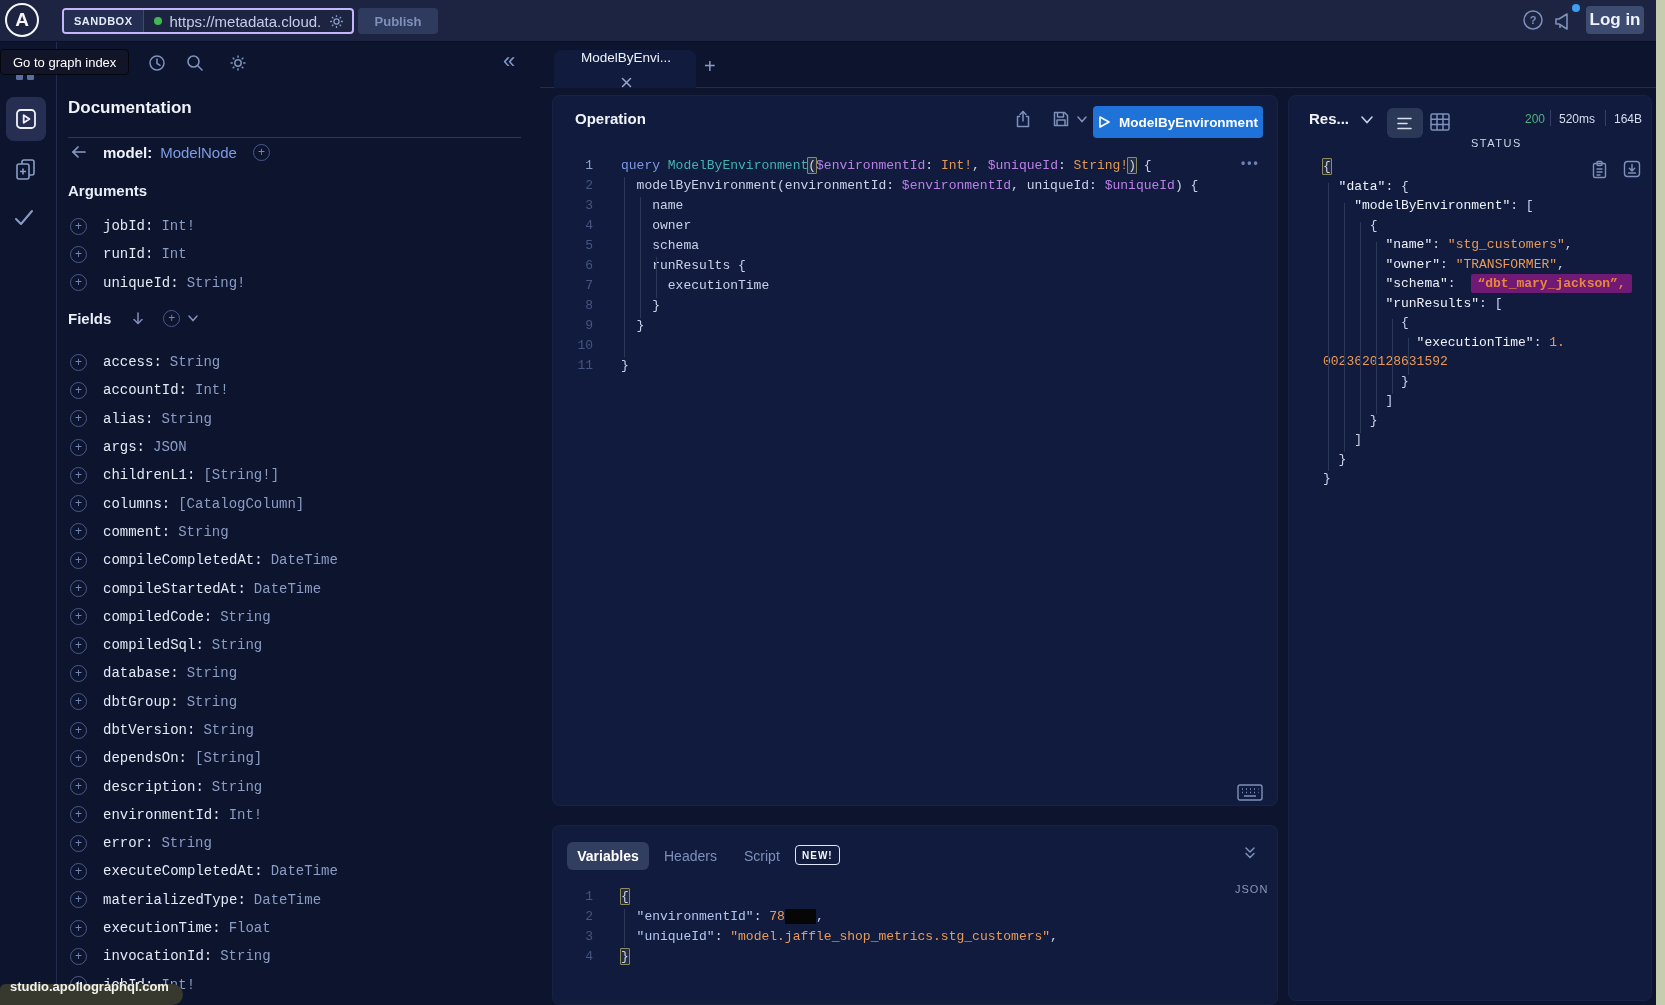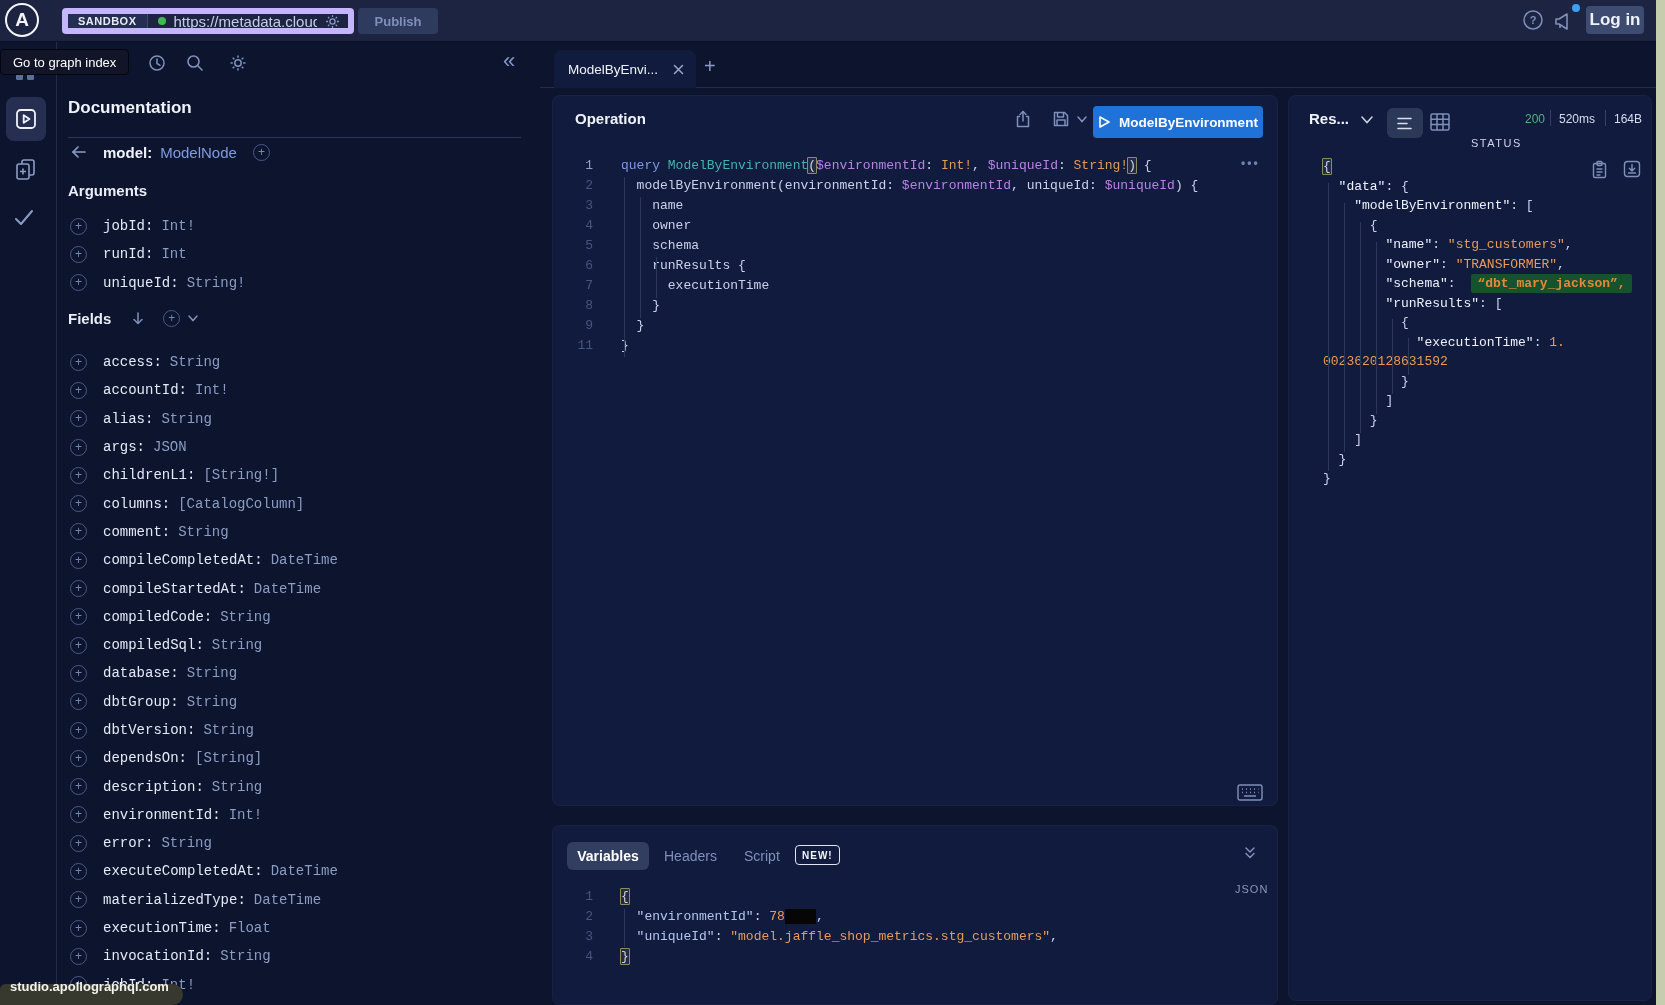--- a/index.html
+++ b/index.html
@@ -3,21 +3,21 @@
 <meta charset="utf-8">
 <style>
   * { margin:0; padding:0; box-sizing:border-box; }
   body { font-family:"Liberation Sans", sans-serif; background:#0d142e; }
   .screen { position:relative; width:1665px; height:1005px; overflow:hidden; background:#0d142e; color:#e8ecf6; }
   .abs { position:absolute; }
 
   
   .topbar { position:absolute; left:0; top:0; width:1665px; height:42px; background:#1c2442; border-bottom:1px solid #0a0f22; z-index:20; }
   .logo { position:absolute; left:5px; top:3px; width:34px; height:34px; border:2px solid #f4f6fb; border-radius:50%; color:#f4f6fb; font-weight:bold; font-size:19px; display:flex; align-items:center; justify-content:center; }
-  .urlbar { position:absolute; left:62px; top:8px; width:292px; height:26px; border:6px solid #c4b5fd; border-radius:4px; display:flex; align-items:center; overflow:hidden; }
+  .urlbar { position:absolute; left:62px; top:8px; width:292px; height:26px; border:2px solid #c4b5fd; border-radius:4px; display:flex; align-items:center; overflow:hidden; }
   .sandbox-seg { height:100%; display:flex; align-items:center; padding:0 10px; background:#242e52; border-right:1px solid #3b4a74; font-size:11px; font-weight:bold; letter-spacing:.5px; color:#e6ebf7; }
   .greendot { width:8px; height:8px; border-radius:50%; background:#3fb950; margin:0 8px 0 10px; flex:none; }
   .url-text { font-size:15px; color:#c3cde6; white-space:nowrap; overflow:hidden; width:172px; }
   .btn-muted { position:absolute; left:358px; top:8px; width:80px; height:26px; background:#2e3a5e; border-radius:4px; color:#7e90bb; font-weight:bold; font-size:13px; display:flex; align-items:center; justify-content:center; }
   .login { position:absolute; left:1586px; top:6px; width:58px; height:28px; background:#3d4b70; border-radius:4px; color:#eef2fb; font-weight:bold; font-size:17px; display:flex; align-items:center; justify-content:center; }
   .notifdot { position:absolute; left:1572px; top:4px; width:8px; height:8px; border-radius:50%; background:#3e9df5; }
 
   
   .rail-active { position:absolute; left:6px; top:97px; width:40px; height:44px; background:#262f52; border-radius:8px; }
   .vdiv { position:absolute; background:#232c4e; width:1px; }
@@ -30,21 +30,21 @@
   .doc-h2 { font-size:15px; font-weight:bold; color:#e9edf7; }
   .doc-row { display:flex; align-items:center; height:28.3px; }
   .plus-circle { width:17px; height:17px; border:1.5px solid #49598a; border-radius:50%; color:#7287b4; font-size:12px; line-height:14px; text-align:center; margin-right:16px; flex:none; }
   .fname { font-family:"Liberation Mono", monospace; font-size:14px; color:#e4eaf6; white-space:pre; }
   .ftype { font-family:"Liberation Mono", monospace; font-size:14px; color:#8b9dc4; margin-left:8px; white-space:pre; }
   .crumb { position:absolute; left:70px; top:141px; display:flex; align-items:center; height:22px; }
   .crumb-label { font-size:15px; font-weight:bold; color:#f0f3fa; }
   .crumb-type { font-size:15px; color:#7e9ce2; margin-left:8px; }
 
   
-  .tab { position:absolute; left:554px; top:50px; width:142px; height:38px; background:#111b3d; border-radius:8px 8px 0 0; display:flex; align-items:center; padding:0 12px 0 14px; z-index:5; }
+  .tab { position:absolute; left:554px; top:50px; width:142px; height:38px; background:#111b3d; border-radius:8px 8px 0 0; display:flex; align-items:center; padding:0 12px 0 14px; z-index:5;flex-direction:column; }
   .tab-title { font-size:13.5px; color:#eef2fb; flex:1; white-space:nowrap; overflow:hidden; }
   .newtab { position:absolute; left:704px; top:55px; font-size:20px; color:#8b9dc4; }
 
   
   .card { position:absolute; background:#111b3d; border-radius:8px; border:1px solid rgba(255,255,255,.03); }
   .card-op { left:552px; top:95px; width:726px; height:711px; }
   .card-vars { left:552px; top:825px; width:726px; height:180px; }
   .card-resp { left:1288px; top:95px; width:364px; height:906px; }
   .panel-title { font-size:15px; font-weight:bold; color:#f0f3fa; }
   .run-btn { position:absolute; left:540px; top:10px; width:170px; height:32px; background:#1f72d8; border-radius:4px; display:flex; align-items:center; justify-content:center; gap:8px; color:#fff; font-weight:bold; font-size:13.5px; }
@@ -55,21 +55,21 @@
   .ln { width:24px; margin-left:16px; text-align:right; color:#46557f; flex:none; }
   .ln-a { color:#8ea0c8; }
   .ct { margin-left:28px; white-space:pre; }
   .resp-code .code-line { height:19.5px; line-height:19.5px; }
   .resp-code .ct { margin-left:34px; }
   .tk-kw{color:#7d98e8} .tk-name{color:#41b3ae} .tk-var{color:#bb80e8}
   .tk-type{color:#e09a58} .tk-punc{color:#c9d2ea} .tk-field{color:#c9d2ea}
   .tk-str{color:#ea9a56} .tk-num{color:#ea9a56} .tk-key{color:#b4c6f0} .tk-rkey{color:#edf1fa}
   .tk-br{color:#c9d2ea; border:1px solid #8c8c5e; background:rgba(140,140,94,.15); margin:0 -1px; border-radius:1px;}
   .tk-redact{background:#060606; color:transparent; border-radius:1px;}
-  .tk-schemahl{background:#14532d; color:#e8873c; font-weight:bold; padding:2px 6px; margin-left:8px; border-radius:2px;}
+  .tk-schemahl{background:#701a75; color:#e8873c; font-weight:bold; padding:2px 6px; margin-left:8px; border-radius:2px;}
   .guide { position:absolute; width:1px; background:#2c3858; }
 
   
   .vtab-active { position:absolute; left:14px; top:16px; width:82px; height:28px; background:#323e60; border-radius:6px; color:#fff; font-weight:bold; font-size:14px; display:flex; align-items:center; justify-content:center; }
   .vtab { position:absolute; top:22px; font-size:14px; color:#7e90bb; }
   .new-badge { position:absolute; left:242px; top:19px; height:20px; padding:0 6px; border:1px solid #dfe5f2; border-radius:4px; color:#f2f5fc; font-size:10px; font-weight:bold; letter-spacing:1px; display:flex; align-items:center; }
   .json-label { position:absolute; left:682px; top:57px; font-size:11px; letter-spacing:1px; color:#8a97b8; }
 
   
   .viewbtn { position:absolute; left:98px; top:12px; width:36px; height:30px; background:#2c3857; border-radius:6px; display:flex; align-items:center; justify-content:center; }
@@ -449,20 +449,24 @@
         </div>
         <div class="code-line">
           <span class="ln">8</span>
           <span class="ct"><span class="tk-field">    }</span></span>
         </div>
         <div class="code-line">
           <span class="ln">9</span>
           <span class="ct"><span class="tk-field">  }</span></span>
         </div>
         <div class="code-line">
+          <span class="ln">10</span>
+          <span class="ct"></span>
+        </div>
+        <div class="code-line">
           <span class="ln">11</span>
           <span class="ct"><span class="tk-punc">}</span></span>
         </div>
       </div>
     <div class="guide" style="left:71px; top:81px; height:180px;"></div>
     <div class="guide" style="left:87px; top:101px; height:121px;"></div>
     <div class="guide" style="left:103px; top:161px; height:41px;"></div>
 
     <span class="abs" style="left:684px; top:688px;">
       <svg width="26" height="17" viewBox="0 0 26 17">

